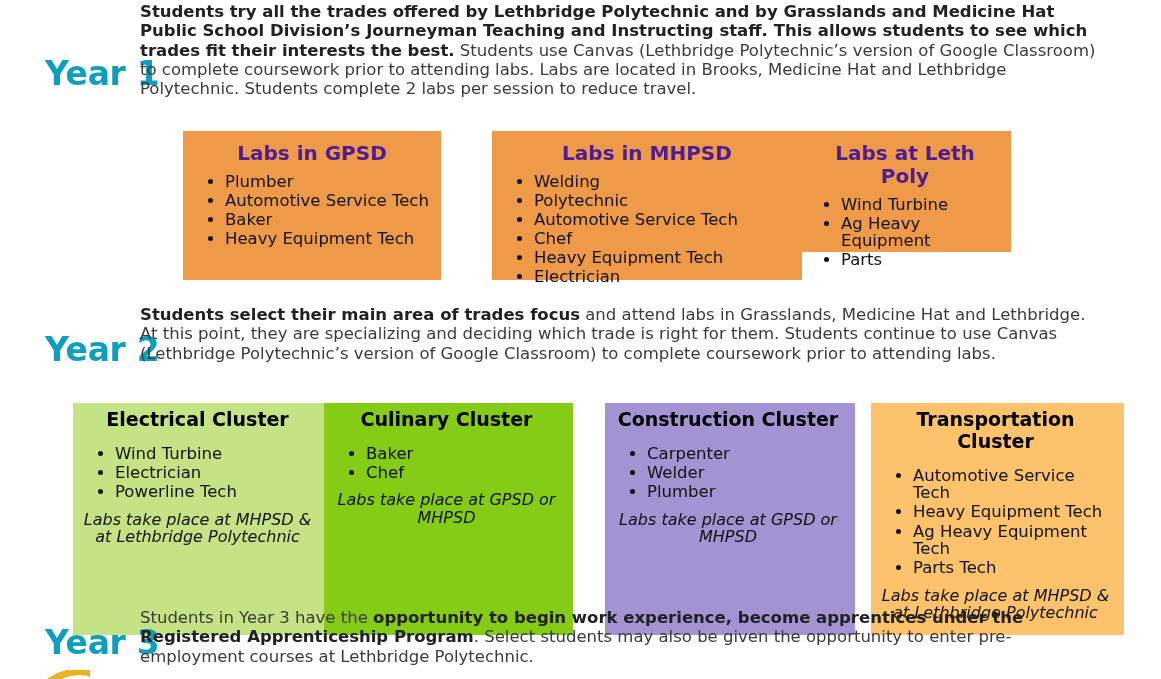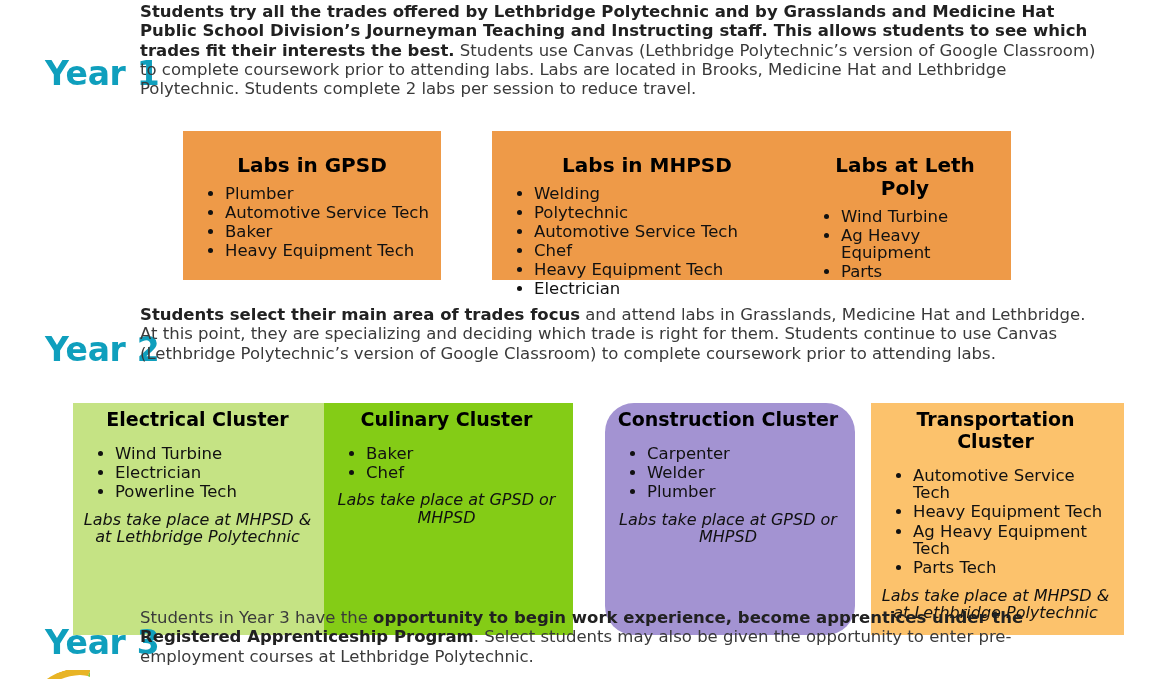--- a/index.html
+++ b/index.html
@@ -65,28 +65,28 @@
     height: 150px;
   }
   .lab-box {
     position: absolute;
     background: #ee9a48;
     box-sizing: border-box;
     padding: 7px 10px 8px 10px;
   }
   #box-gpsd   { left: 183px; width: 258px; height: 149px; }
   #box-mhpsd  { left: 492px; width: 310px; height: 149px; }
-  #box-lethpoly { left: 799px; width: 212px; height: 149px; }
+  #box-lethpoly { left: 799px; width: 212px; height: 121px; }
 
   .lab-box h3 {
-    margin: 16px 0 8px 0;
+    margin: 4px 0 8px 0;
     text-align: center;
     font-size: 20px;
     font-weight: bold;
-    color: #000000;
+    color: #4c1d95;
     line-height: 1.15;
   }
   .lab-box ul {
     margin: 0;
     padding-left: 32px;
     list-style: disc;
   }
   .lab-box li {
     font-size: 16.5px;
     line-height: 1.03;
@@ -108,21 +108,21 @@
   }
   .cluster-box {
     position: absolute;
     top: 0;
     height: 232px;
     box-sizing: border-box;
     padding: 6px 8px 6px 4px;
   }
   #cluster-electrical     { left: 73px;  width: 253px; background: #c5e384; }
   #cluster-culinary       { left: 324px; width: 249px; background: #84cc16; }
-  #cluster-construction   { left: 605px; width: 250px; background: #a393d2; border-radius: 29px; }
+  #cluster-construction   { left: 605px; width: 250px; background: #a393d2; }
   #cluster-transportation { left: 871px; width: 253px; background: #fcc26c; }
 
   .cluster-box h3 {
     margin: 0 0 14px 0;
     text-align: center;
     font-size: 19px;
     font-weight: bold;
     color: #000000;
     line-height: 1.15;
   }

